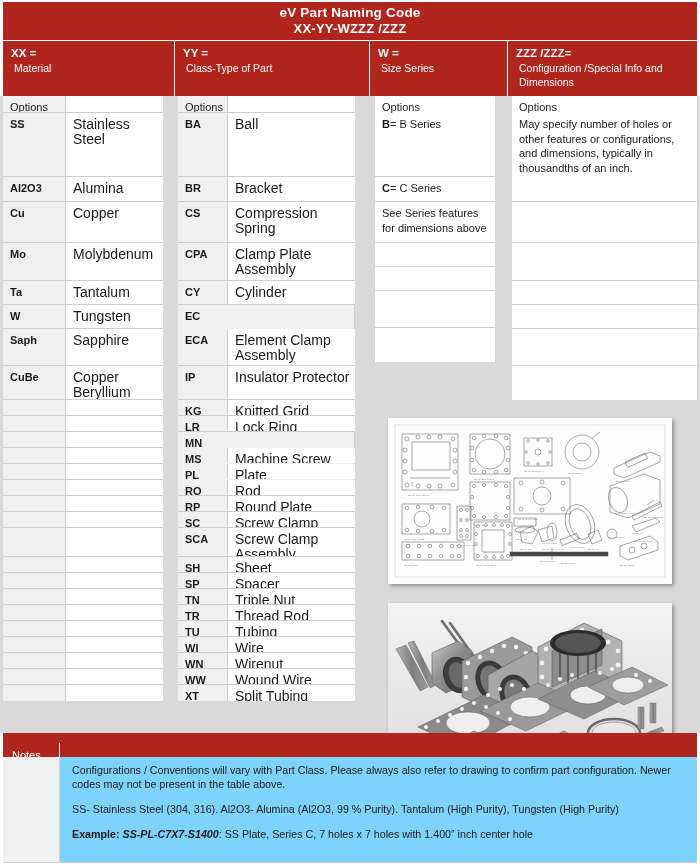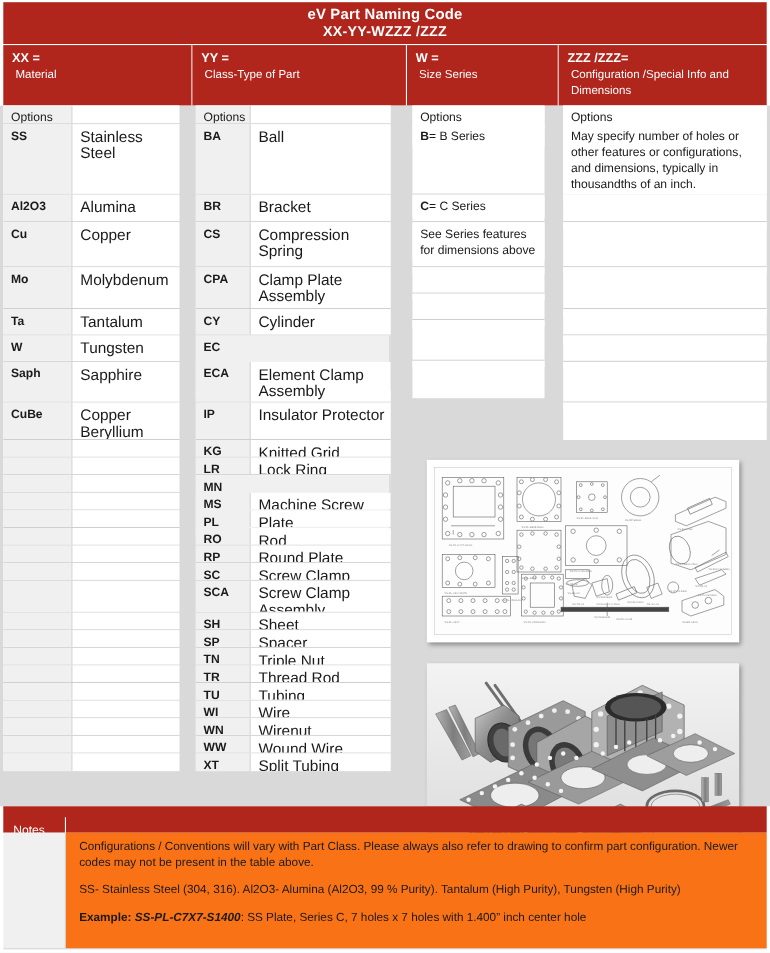--- a/index.html
+++ b/index.html
@@ -195,21 +195,21 @@
     border-bottom: 1px solid #cfcfcf;
   }
   .notes-gutter {
     width: 57px;
     background: #f0f0f0;
     border-right: 1px solid #cfcfcf;
     box-sizing: border-box;
   }
   .notes-text {
     flex: 1;
-    background: #f97316;
+    background: #7dd3fc;
     box-sizing: border-box;
     padding: 6px 10px 0 12px;
     font-size: 10.7px;
     line-height: 14px;
   }
   .notes-p { margin: 0 0 11px 0; }
   .ex-lbl { font-weight: bold; }
   .ex-code { font-weight: bold; font-style: italic; }
 </style>
 </head>

